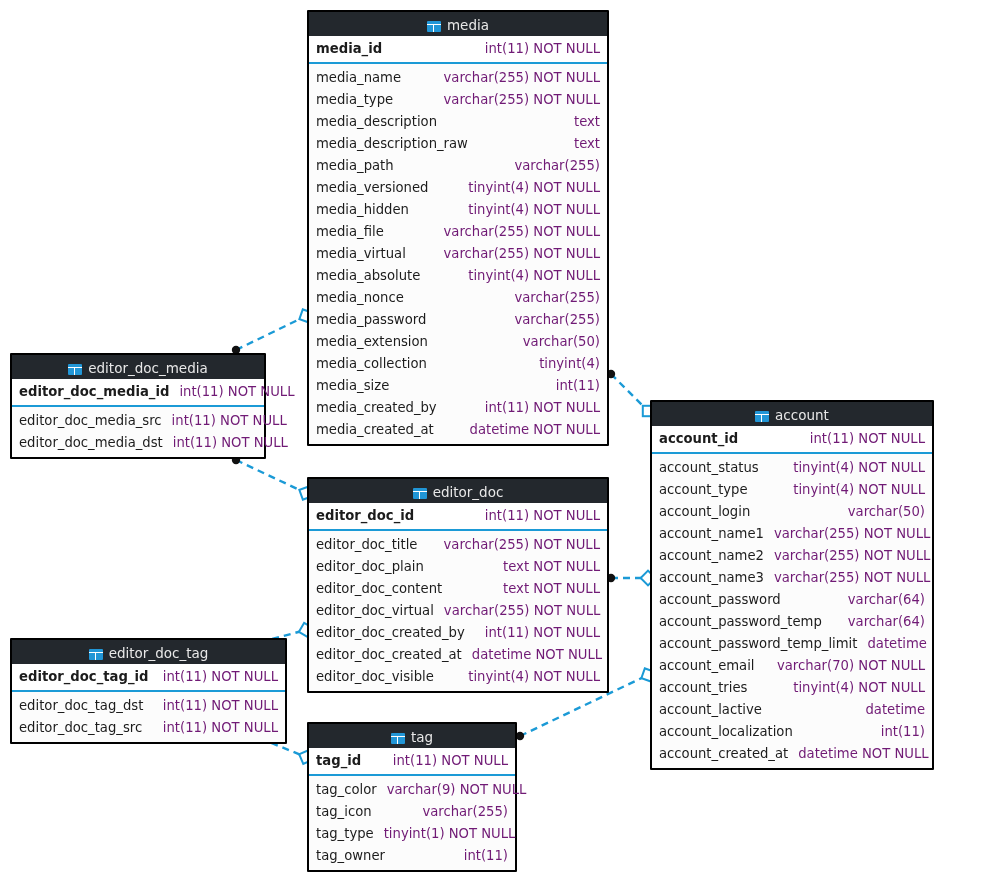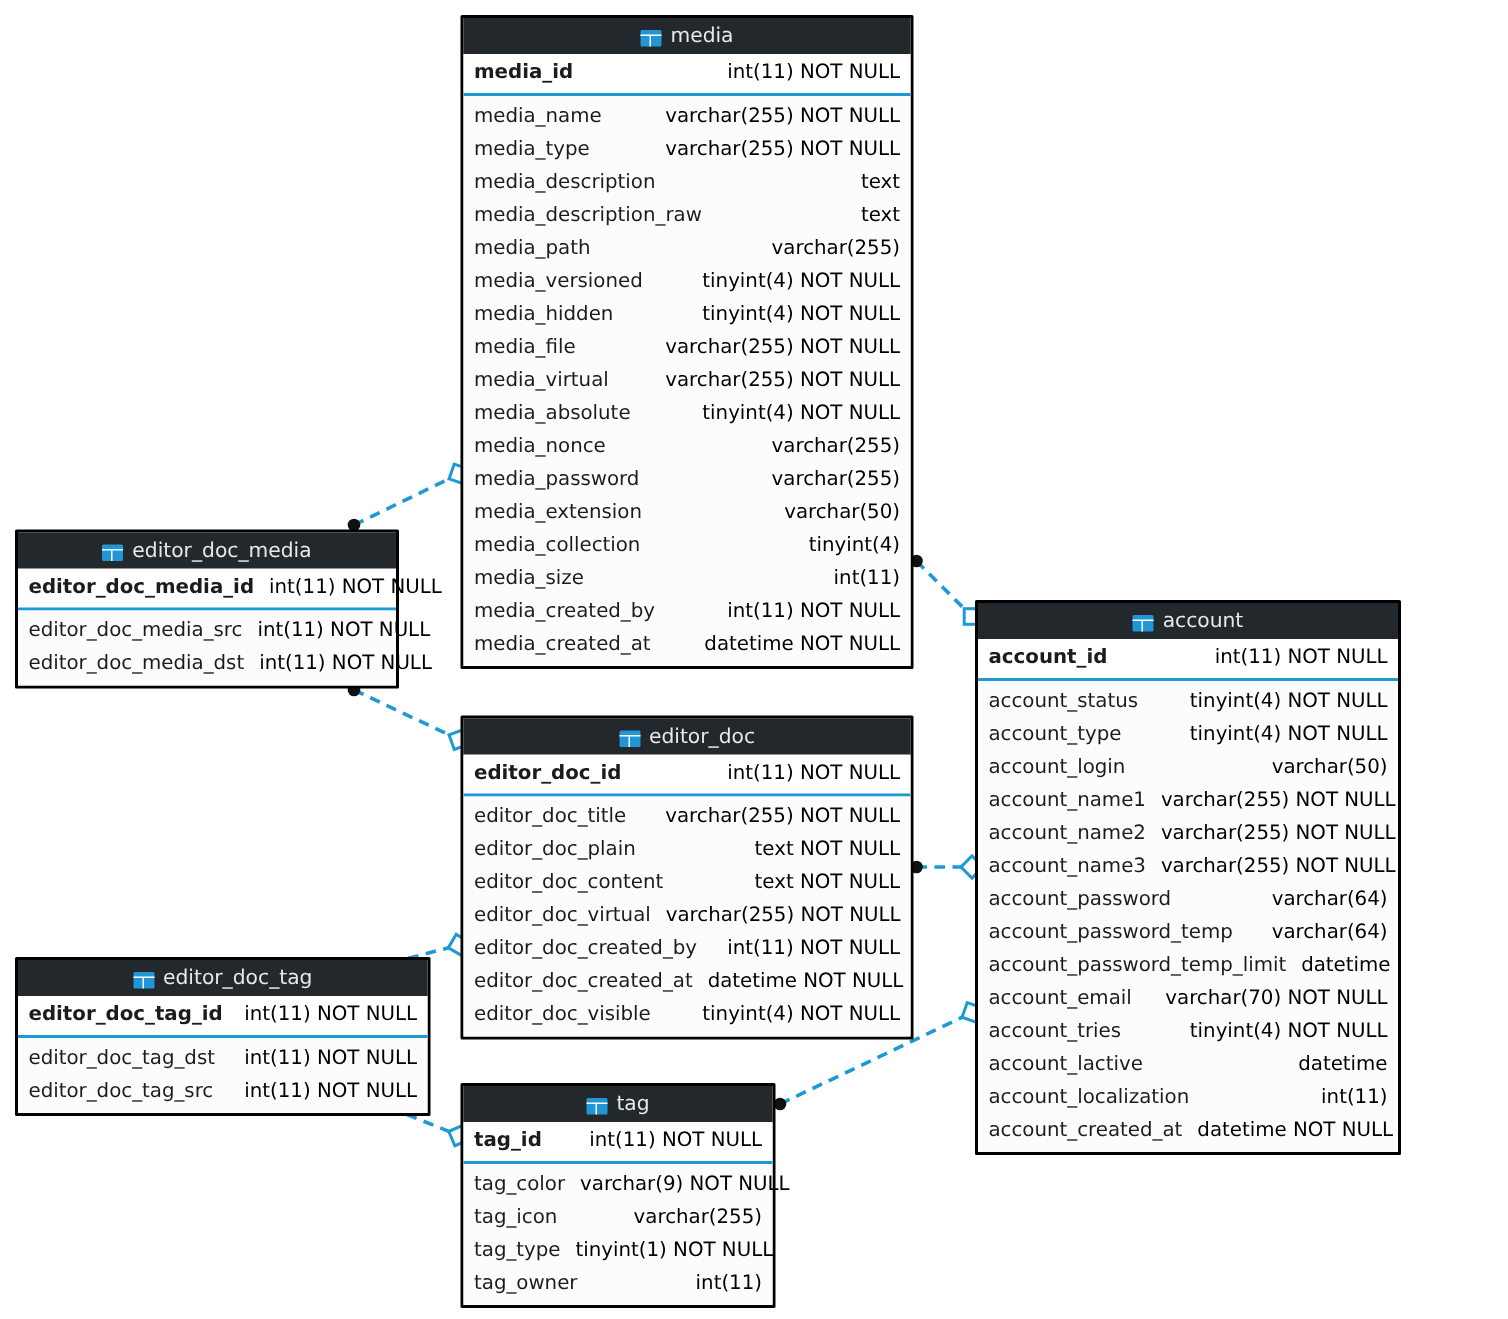--- a/index.html
+++ b/index.html
@@ -88,21 +88,21 @@
     padding: 0 7px;
     height: 22px;
     line-height: 22px;
     white-space: nowrap;
     gap: 10px;
   }
   .pk-row .row .col-name {
     font-weight: bold;
   }
   .col-name { text-align: left; }
-  .col-type { text-align: right; color: #000000; }
+  .col-type { text-align: right; color: #701a75; }
   .body-rows { background: #fcfcfc; padding: 3px 0 3px 0; }
   .body-rows .row { height: 22px; line-height: 22px; }
   .pk-row .row { height: 26px; line-height: 26px; }
 </style>
 </head>
 <body>
 
 <div id="canvas">
   <svg id="edges" viewBox="0 0 1005 879" width="1005" height="879">
       <g>

